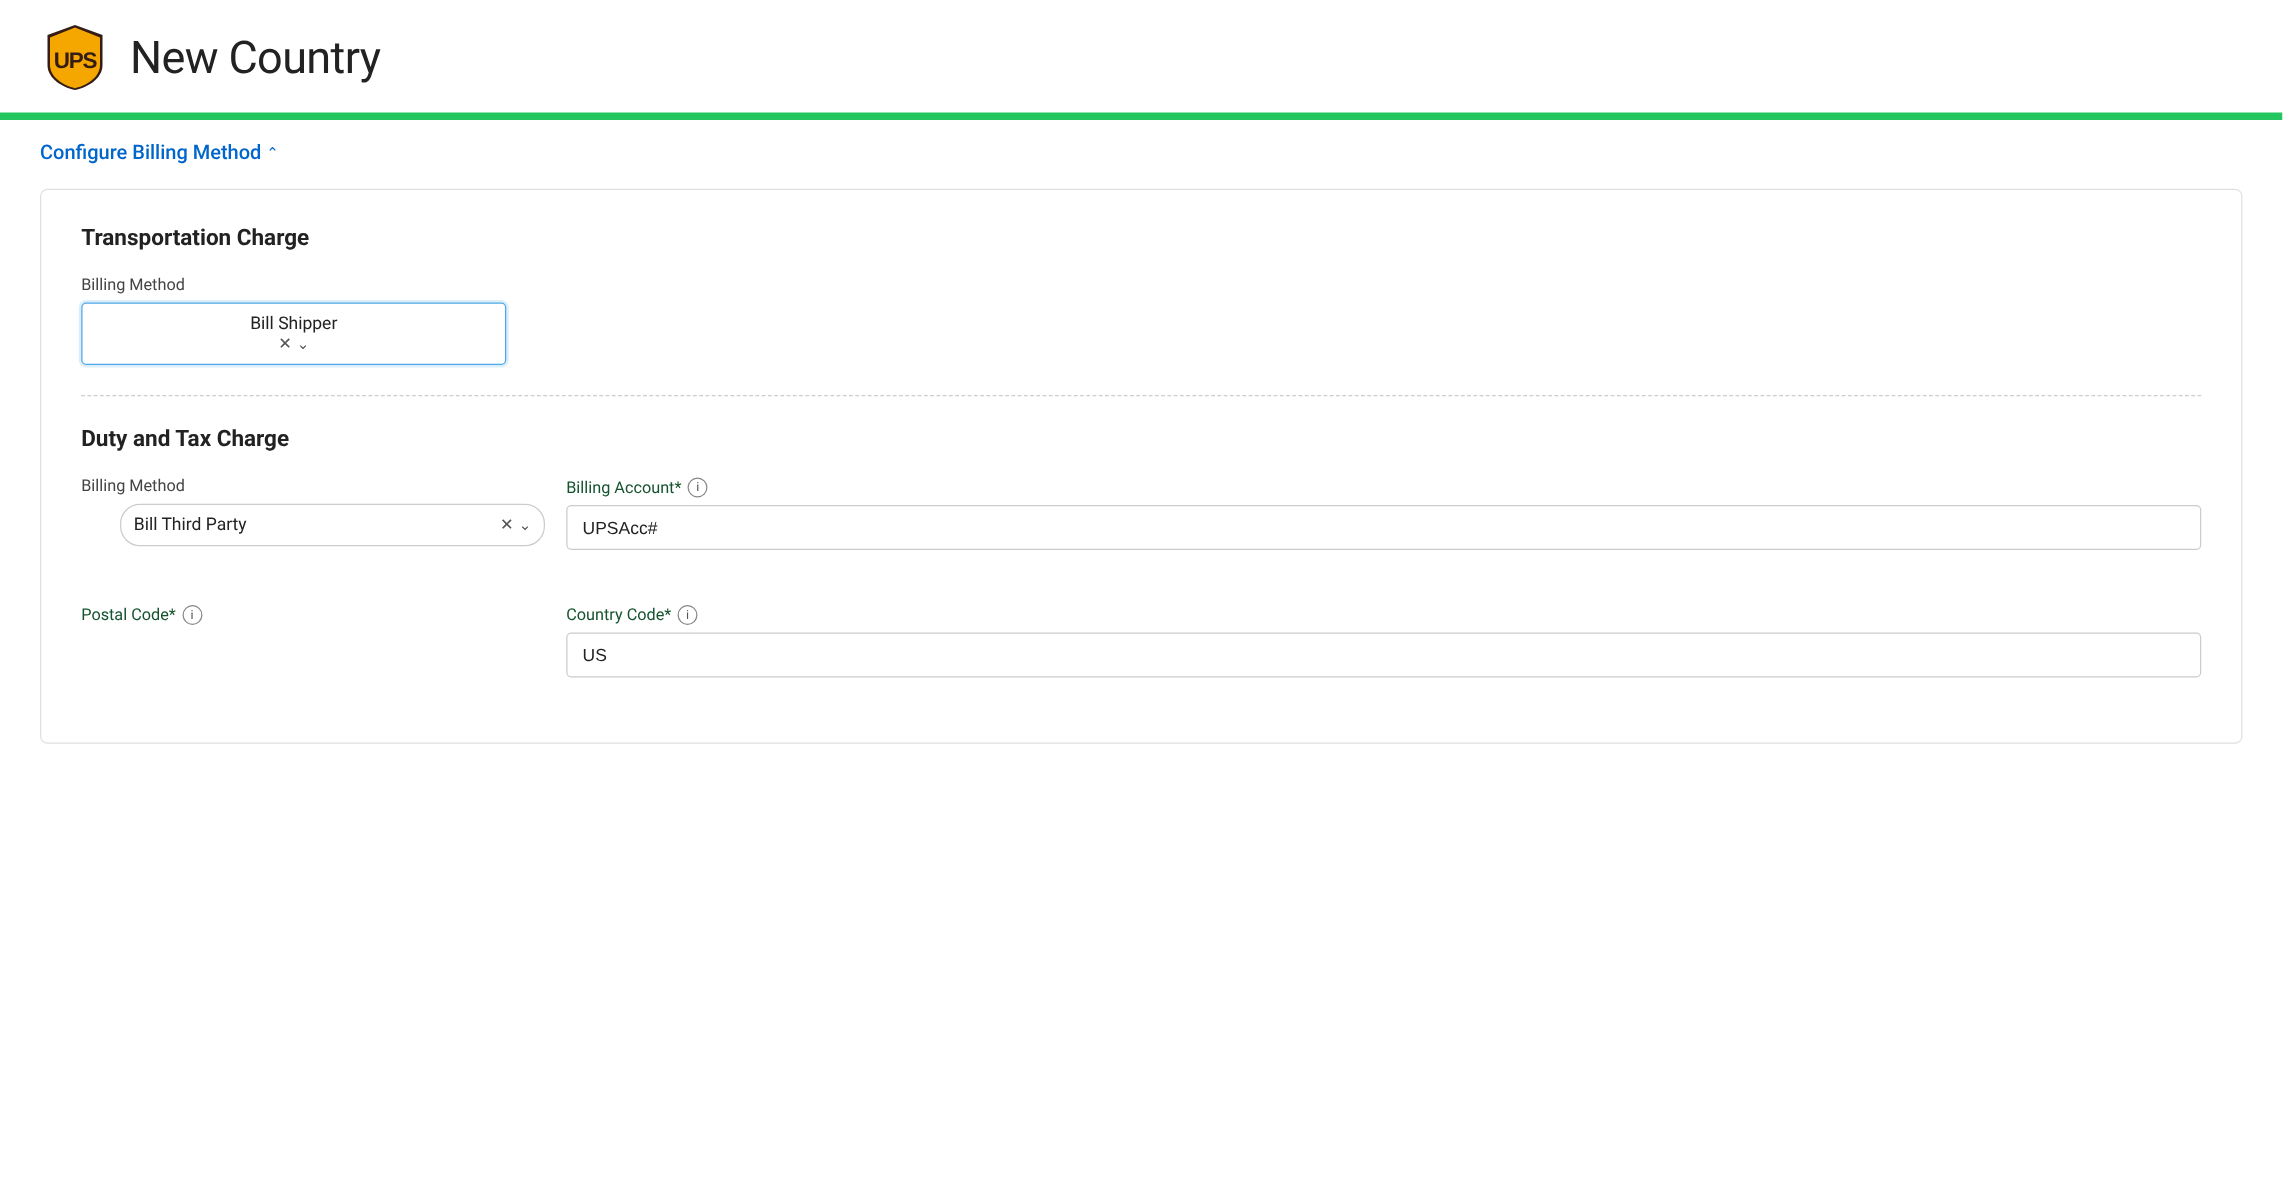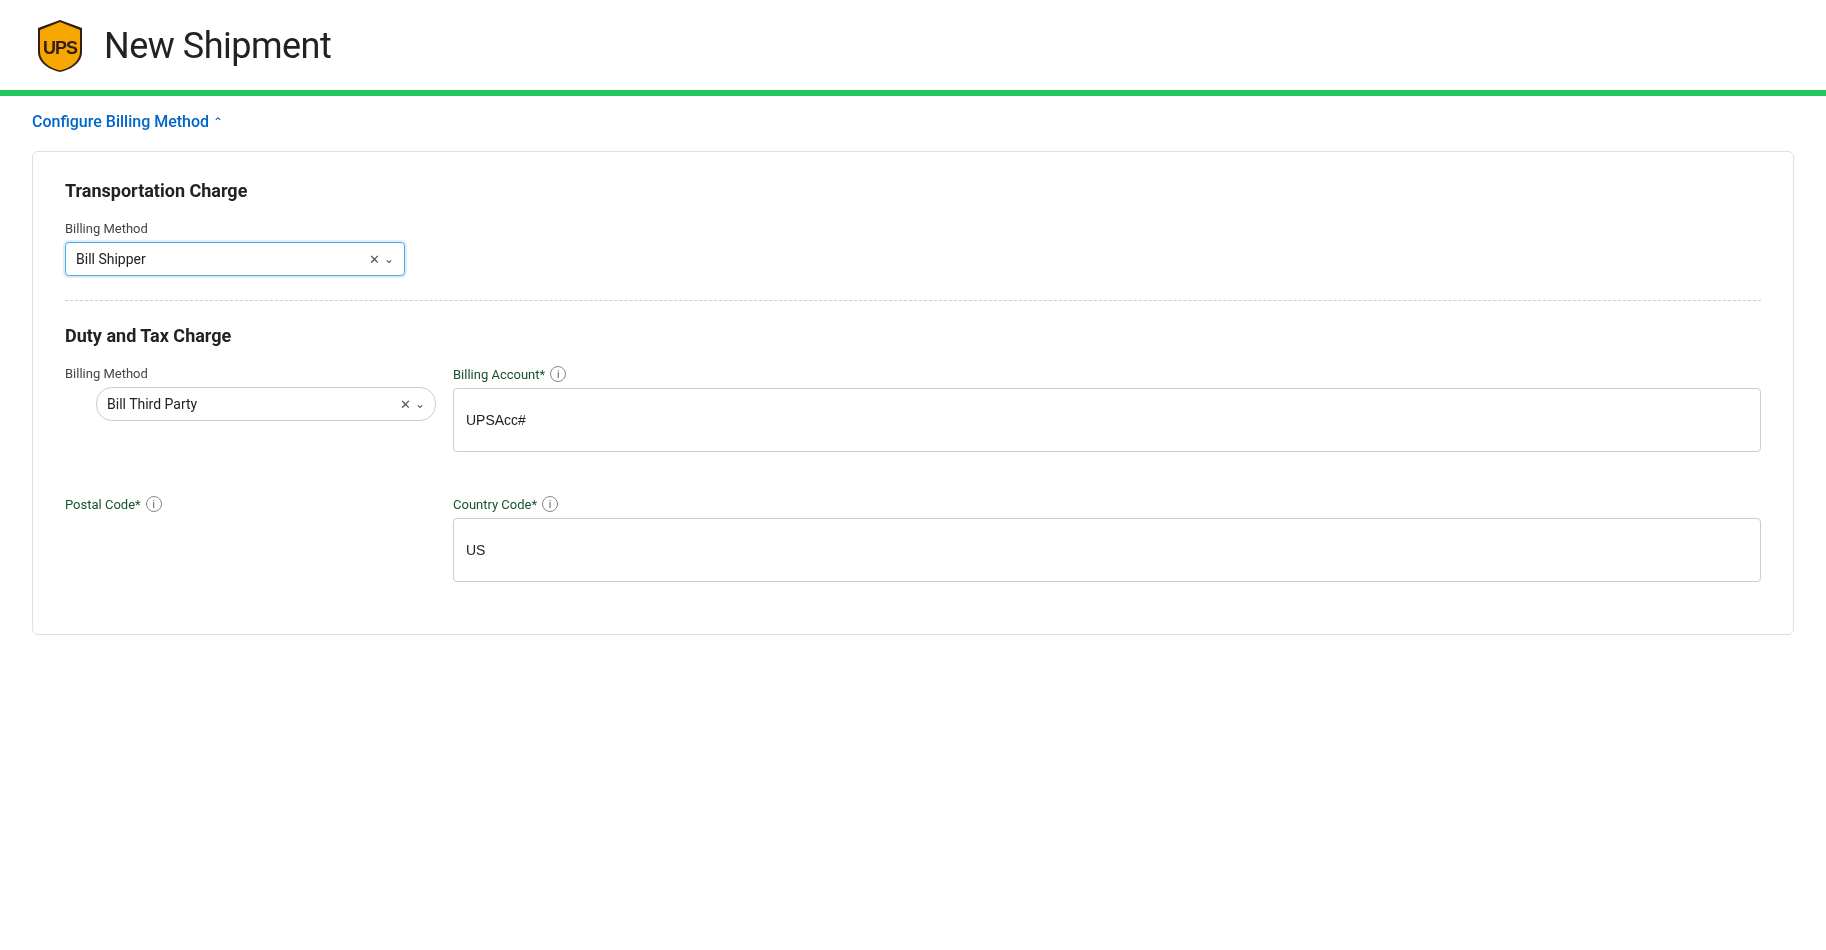--- a/index.html
+++ b/index.html
@@ -105,20 +105,21 @@
 
     .select-wrapper {
       position: relative;
       display: inline-block;
       width: 340px;
     }
 
     .select-wrapper.focused .select-control {
       border-color: #4fa8e8;
       box-shadow: 0 0 0 2px rgba(79, 168, 232, 0.2);
+      flex-direction: column;
     }
 
     .select-control {
       display: flex;
       align-items: center;
       border: 1.5px solid #4fa8e8;
       border-radius: 4px;
       padding: 8px 10px;
       background: #ffffff;
       cursor: pointer;
@@ -171,21 +172,21 @@
     .two-col {
       display: grid;
       grid-template-columns: 340px 1fr;
       gap: 24px 48px;
     }
 
     .text-input {
       width: 100%;
       border: 1px solid #cccccc;
       border-radius: 4px;
-      padding: 23px 12px;
+      padding: 9px 12px;
       font-size: 14px;
       color: #222222;
       outline: none;
     }
 
     .label-row {
       display: flex;
       align-items: center;
       gap: 5px;
       margin-bottom: 6px;
@@ -194,21 +195,21 @@
 </head>
 <body>
 
 <div class="header">
 
   <svg class="ups-logo" viewBox="0 0 56 56" xmlns="http://www.w3.org/2000/svg">
     <path d="M28 2 L50 10 L50 34 C50 45 38 52 28 54 C18 52 6 45 6 34 L6 10 Z" fill="#351C15"></path>
     <path d="M28 4 L48 12 L48 34 C48 44 37 50.5 28 52.5 C19 50.5 8 44 8 34 L8 12 Z" fill="#F5A700"></path>
     <text x="28" y="36" text-anchor="middle" font-family="Arial Black, sans-serif" font-size="18" font-weight="900" fill="#351C15" letter-spacing="-1">UPS</text>
   </svg>
-  <span class="header-title">New Shipment</span>
+  <span class="header-title">New Country</span>
 </div>
 
 <div class="configure-section">
   <a class="configure-link" href="#">
     <span>Configure Billing Method</span>
     <span class="chevron-up">⌃</span>
   </a>
 </div>
 
 <div class="main-card">

